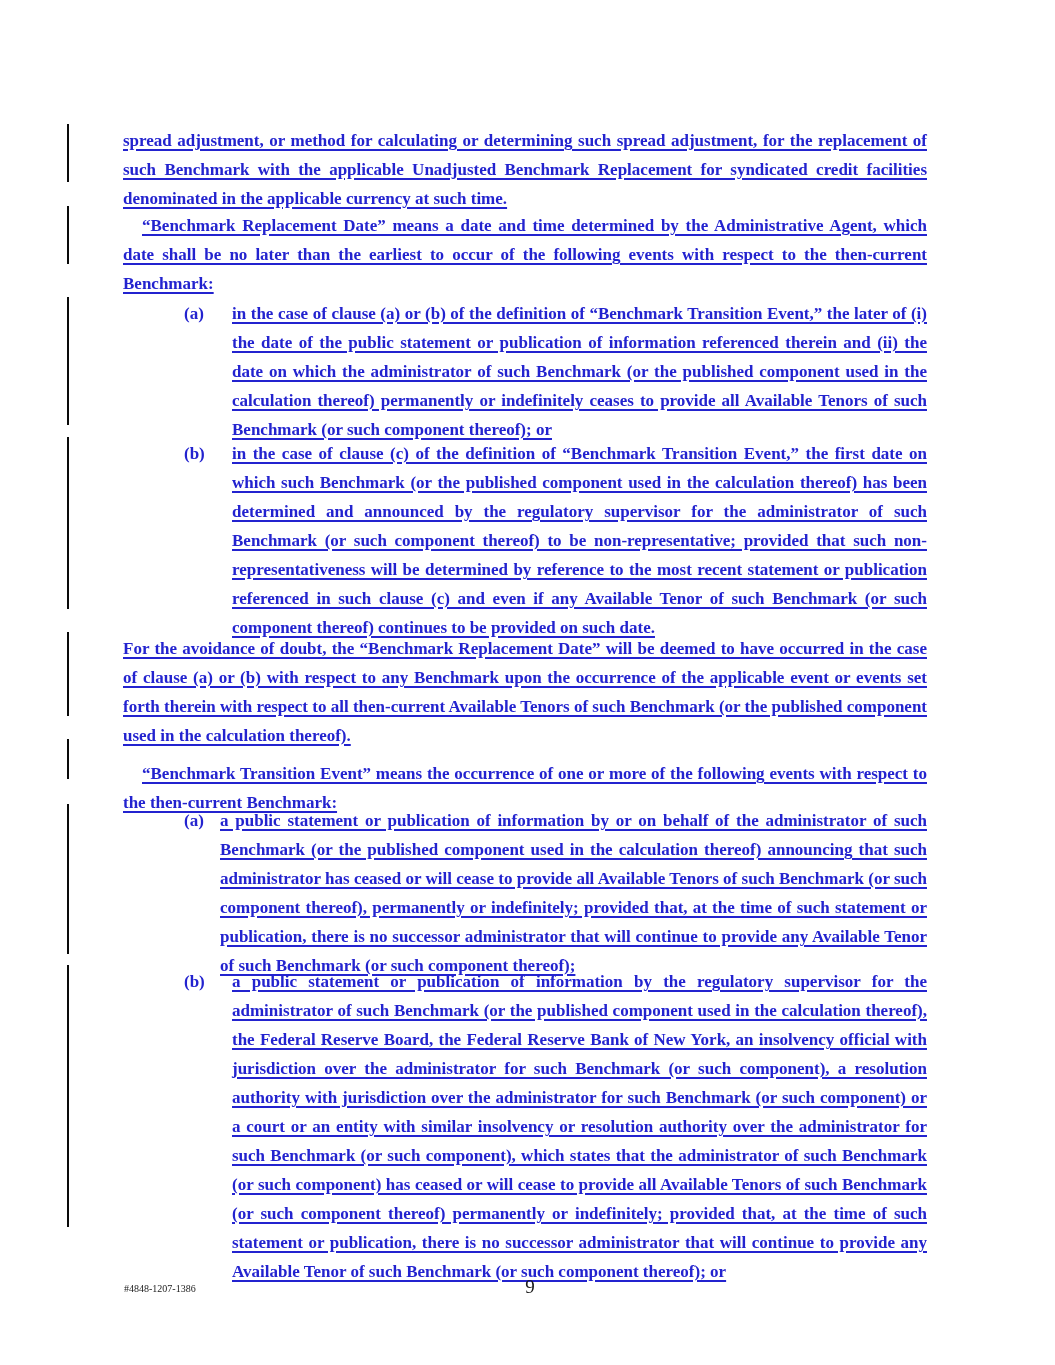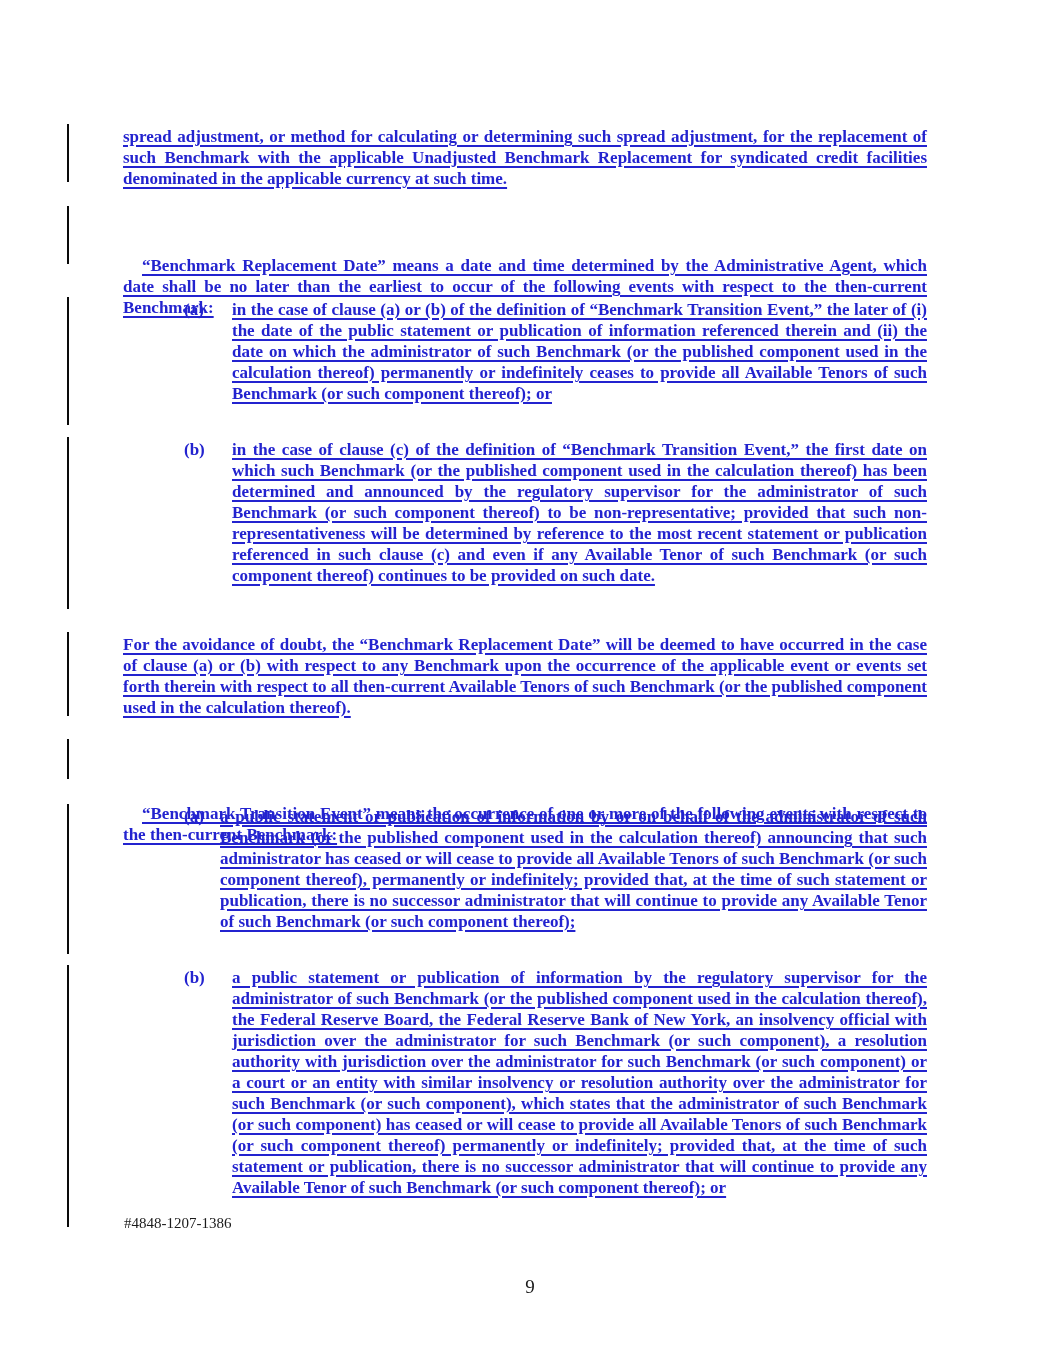--- a/index.html
+++ b/index.html
@@ -13,35 +13,34 @@
     width: 1055px;
     height: 1365px;
     background: #ffffff;
     font-family: "Liberation Serif", "DejaVu Serif", serif;
     overflow: hidden;
   }
   .blue-text {
     color: var(--text-blue, #2323CF);
     font-weight: 700;
     font-size: 17px;
-    line-height: 21px;
+    line-height: 29px;
     text-align: justify;
     text-align-last: left;
     text-decoration: underline;
     text-decoration-thickness: 1.7px;
     text-underline-offset: 3px;
     position: absolute;
   }
   .body-para {
     left: 123px;
     width: 804px;
   }
   .first-indent {
     text-indent: 19px;
-    margin-top: 44px;
   }
   .list-item {
     left: 184px;
     width: 743px;
   }
   .list-label {
     position: absolute;
     left: 0;
     top: 0;
   }
@@ -50,22 +49,22 @@
   }
   .change-bar {
     position: absolute;
     left: 67px;
     width: 2px;
     background: var(--bar-color, #0a0a0a);
   }
   .footer-id {
     position: absolute;
     left: 124px;
-    top: 1215px;
-    font-size: 15px;
+    top: 1283px;
+    font-size: 10px;
     font-weight: 400;
     color: #1a1a1a;
   }
   .page-number {
     position: absolute;
     left: 480px;
     top: 1276px;
     width: 100px;
     text-align: center;
     font-size: 19px;

